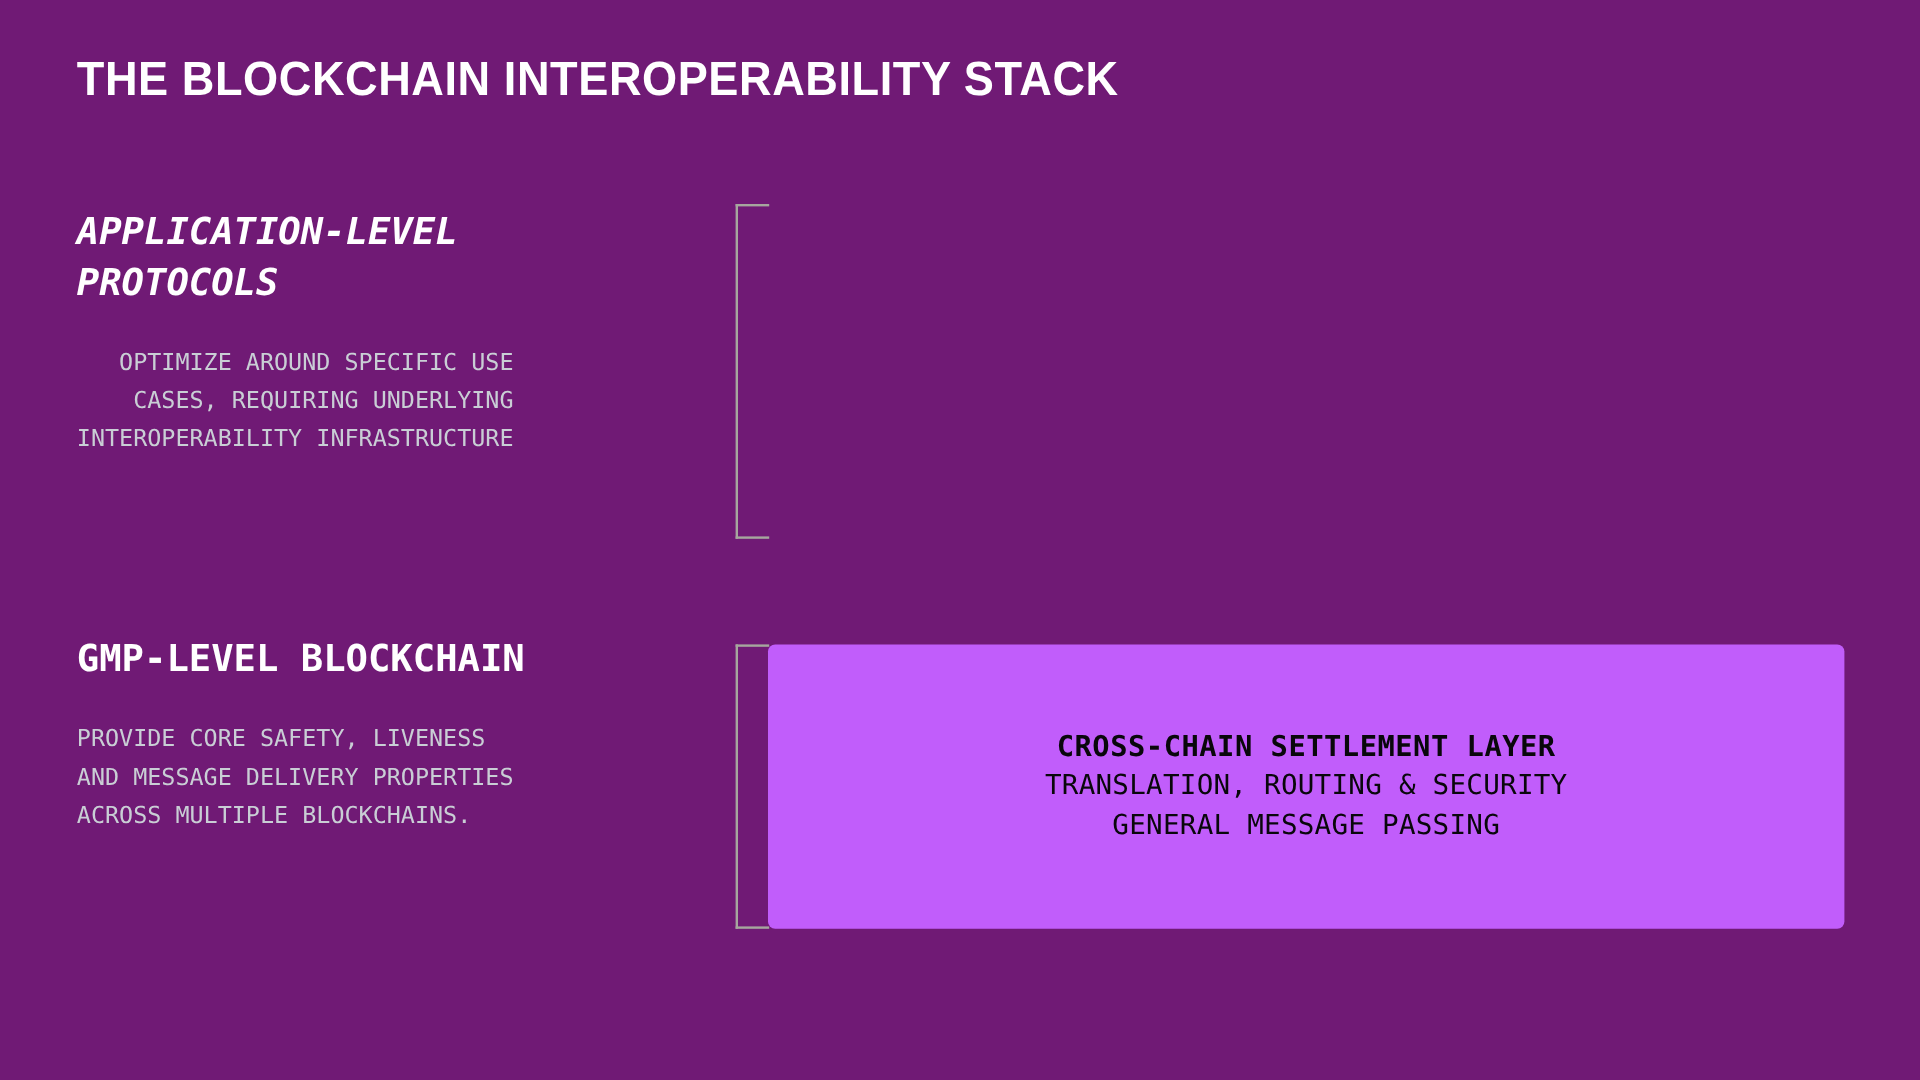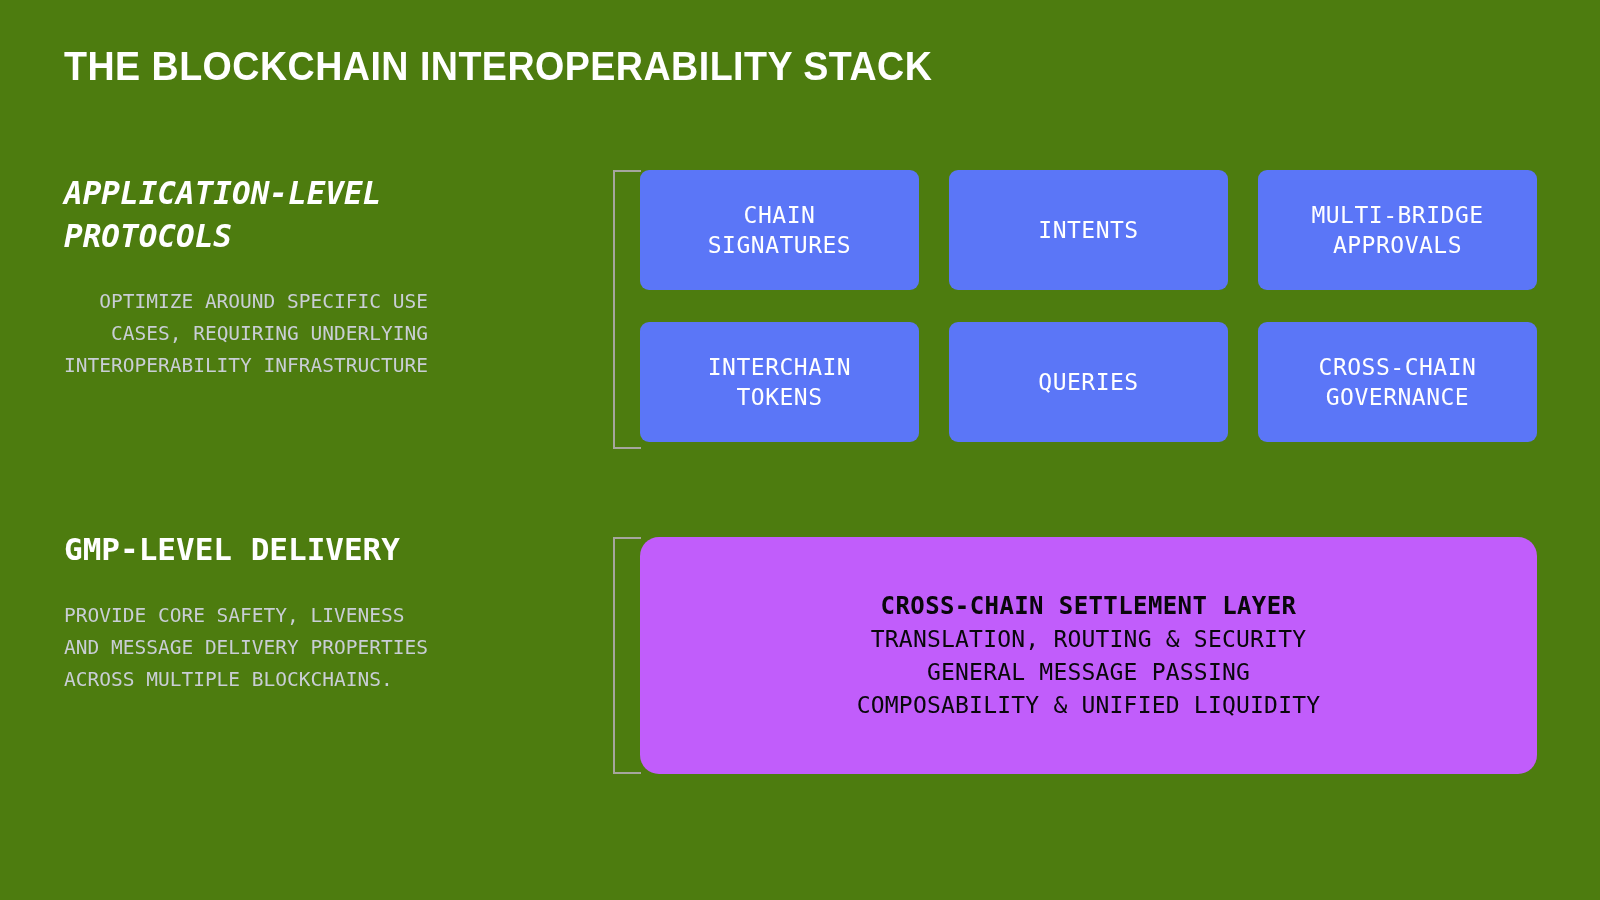--- a/index.html
+++ b/index.html
@@ -13,21 +13,21 @@
 
   body {
     font-family: "DejaVu Sans Mono", monospace;
     -webkit-font-smoothing: antialiased;
   }
 
   .page {
     position: relative;
     width: 1600px;
     height: 900px;
-    background: #4d7c0f;
+    background: #701a75;
   }
 
   
   .page-title {
     position: absolute;
     left: 64px;
     top: 44px;
     font-family: "Liberation Sans", sans-serif;
     font-weight: 700;
     font-size: 40px;
@@ -110,21 +110,21 @@
   }
 
   
   .settlement-panel {
     position: absolute;
     left: 640px;
     top: 537px;
     width: 897px;
     height: 237px;
     background: #c15dfb;
-    border-radius: 19px;
+    border-radius: 6px;
     display: flex;
     flex-direction: column;
     align-items: center;
     justify-content: center;
     text-align: center;
     color: #09070b;
     padding: 6px;
   }
 
   .settlement-title {
@@ -154,41 +154,28 @@
 
   <div class="section-label" id="app-label">APPLICATION-LEVEL
 PROTOCOLS</div>
 
   <div class="section-desc" id="app-desc">OPTIMIZE AROUND SPECIFIC USE
 CASES, REQUIRING UNDERLYING
 INTEROPERABILITY INFRASTRUCTURE</div>
 
   <div class="bracket" id="app-bracket"></div>
 
-  <div class="card-grid">
-    <div class="card">CHAIN
-SIGNATURES</div>
-    <div class="card">INTENTS</div>
-    <div class="card">MULTI-BRIDGE
-APPROVALS</div>
-    <div class="card">INTERCHAIN
-TOKENS</div>
-    <div class="card">QUERIES</div>
-    <div class="card">CROSS-CHAIN
-GOVERNANCE</div>
-  </div>
 
-  <div class="section-label" id="gmp-label">GMP-LEVEL DELIVERY</div>
+  <div class="section-label" id="gmp-label">GMP-LEVEL BLOCKCHAIN</div>
 
   <div class="section-desc" id="gmp-desc">PROVIDE CORE SAFETY, LIVENESS
 AND MESSAGE DELIVERY PROPERTIES
 ACROSS MULTIPLE BLOCKCHAINS.</div>
 
   <div class="bracket" id="gmp-bracket"></div>
 
   <div class="settlement-panel">
     <div class="settlement-title">CROSS-CHAIN SETTLEMENT LAYER</div>
     <div class="settlement-line">TRANSLATION, ROUTING &amp; SECURITY</div>
     <div class="settlement-line">GENERAL MESSAGE PASSING</div>
-    <div class="settlement-line">COMPOSABILITY &amp; UNIFIED LIQUIDITY</div>
   </div>
 
 </div>
 
 </body></html>

